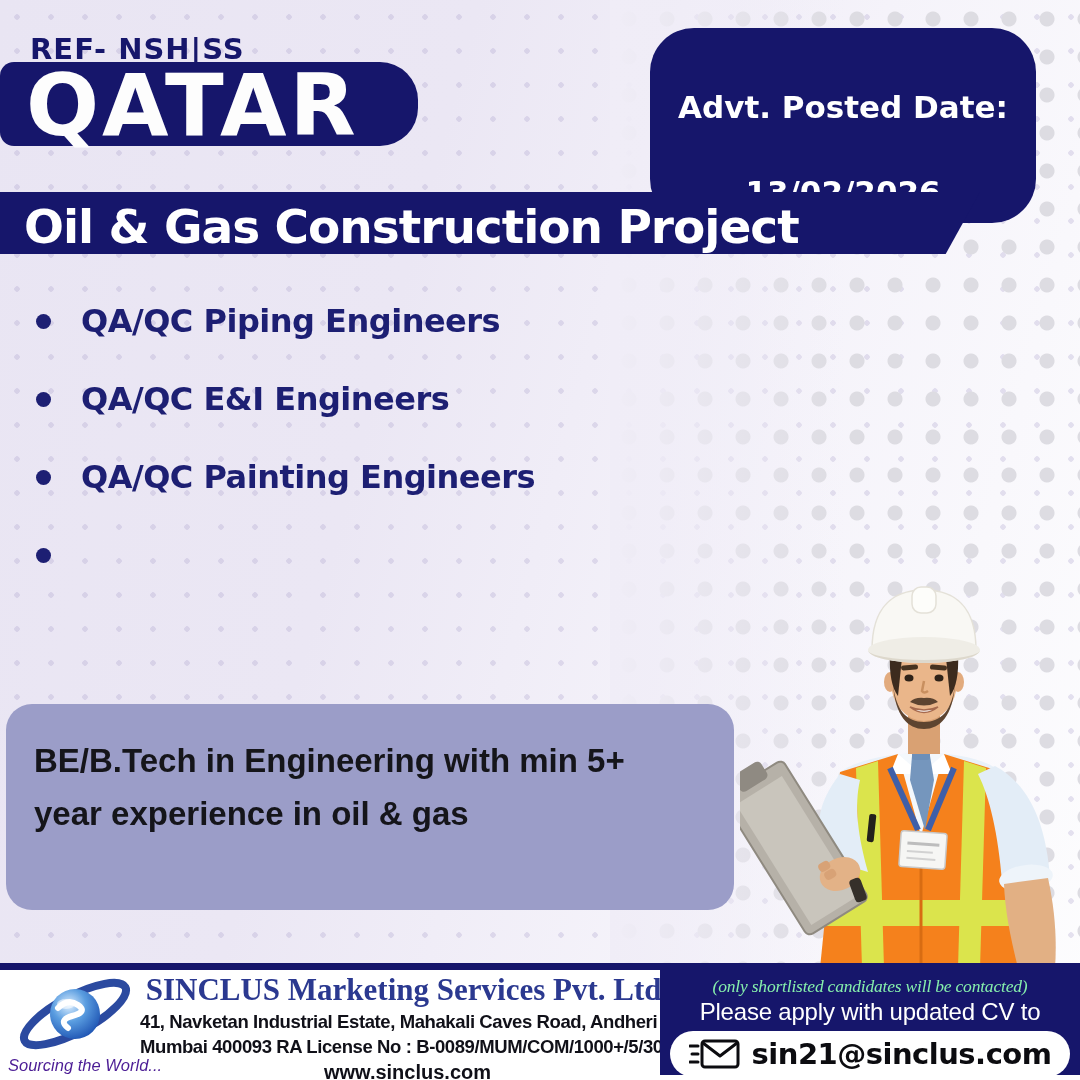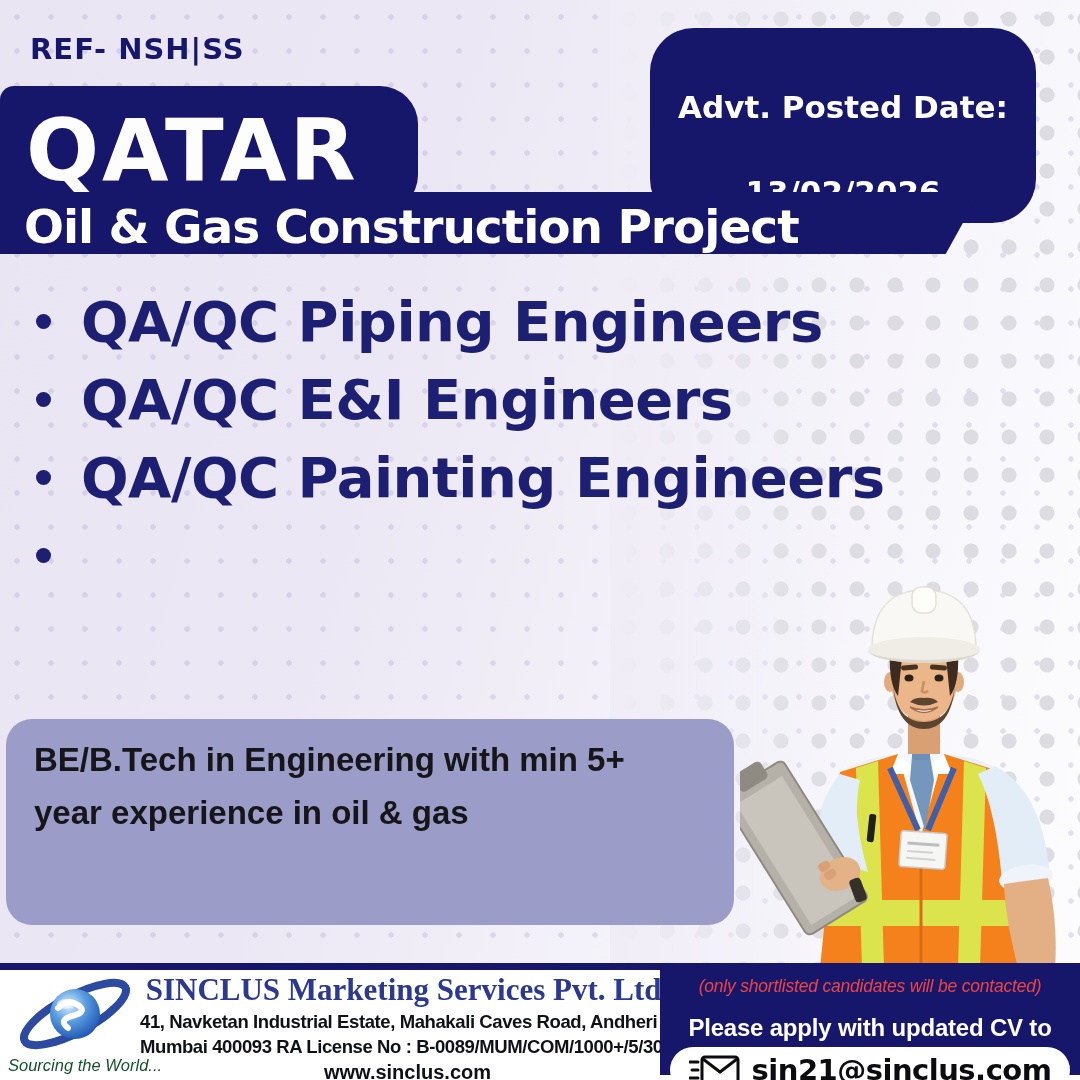--- a/index.html
+++ b/index.html
@@ -20,50 +20,50 @@
     position:absolute;top:0;right:0;width:470px;height:963px;pointer-events:none;
     background-image:
       linear-gradient(to left,rgba(250,250,252,0) 0%,rgba(250,250,252,0) 50%,#f0edf7 100%),
       radial-gradient(circle,#dddce2 7px,transparent 8px);
     background-size:100% 100%,38px 38px;
   }
   .ref{position:absolute;top:32px;left:30px;font-size:29px;font-weight:bold;color:#16166b;letter-spacing:1px;}
   .date-badge{position:absolute;top:28px;right:44px;background:#16166b;color:#fff;border-radius:44px;
     padding:13px 28px;text-align:center;line-height:1.18;}
   .date-badge div{font-size:31px;font-weight:bold;margin-top:48px;}
-  .qatar{position:absolute;top:62px;left:0;width:418px;height:127px;background:#16166b;
-    border-radius:14px 38px 38px 14px;display:flex;align-items:center;padding-left:26px;box-sizing:border-box;margin-top:24px;}
+  .qatar{position:absolute;top:62px;left:0;width:418px;height:84px;background:#16166b;
+    border-radius:14px 38px 38px 14px;display:flex;padding-left:26px;box-sizing:border-box;}
   .qatar span{color:#fdfdfd;font-size:86px;font-weight:bold;letter-spacing:3px;line-height:1;}
   .banner{position:absolute;top:192px;left:0;width:980px;height:62px;background:#16166b;
     clip-path:polygon(0 0,100% 0,96.5% 100%,0 100%);display:flex;align-items:flex-end;}
   .banner span{color:#ffffff;font-size:47px;font-weight:bold;letter-spacing:-1px;padding-left:24px;white-space:nowrap;}
   .positions{position:absolute;top:282px;left:36px;}
   .position-row{display:flex;align-items:center;height:78px;}
   .bullet{width:15px;height:15px;border-radius:50%;background:#1d1f73;margin-right:30px;flex:none;}
-  .position-row span{font-size:56px;font-weight:bold;color:#1d1f73;letter-spacing:-0.5px;white-space:nowrap;}
-  .qual-box{position:absolute;top:719px;left:6px;width:728px;height:206px;background:#9b9dc8;
-    border-radius:26px;box-sizing:border-box;padding:14px 28px;}
+  .position-row span{font-size:32px;font-weight:bold;color:#1d1f73;letter-spacing:-0.5px;white-space:nowrap;}
+  .qual-box{position:absolute;top:704px;left:6px;width:728px;height:206px;background:#9b9dc8;
+    border-radius:26px;box-sizing:border-box;padding:30px 28px;}
   .qual-line{font-size:33px;font-weight:bold;color:#15151a;line-height:53px;
     font-family:"Liberation Sans",sans-serif;white-space:nowrap;}
   .worker{position:absolute;left:740px;top:578px;width:340px;height:390px;}
   .footer{position:absolute;left:0;bottom:0;width:1080px;height:110px;background:#ffffff;border-top:7px solid #16166b;}
   .logo{position:absolute;left:14px;top:2px;width:122px;height:84px;}
-  .tagline{position:absolute;left:8px;bottom:5px;font-style:italic;font-size:16.5px;color:#14532d;
+  .tagline{position:absolute;left:8px;bottom:5px;font-style:italic;font-size:16.5px;color:#4c1d95;
     font-family:"Liberation Sans",sans-serif;}
   .company-block{position:absolute;left:140px;top:2px;width:535px;text-align:center;}
   .company{font-family:"Liberation Serif",serif;font-weight:bold;color:#2b3990;font-size:31px;white-space:nowrap;}
   .addr{font-family:"Liberation Sans",sans-serif;font-weight:bold;color:#101018;font-size:18.5px;
     letter-spacing:-0.4px;white-space:nowrap;margin-top:3px;}
   .website{font-family:"Liberation Sans",sans-serif;font-weight:bold;color:#101018;font-size:20px;margin-top:3px;}
   .apply-box{position:absolute;right:0;top:-1px;width:420px;height:106px;background:#16166b;
     box-sizing:border-box;padding:5px 10px;text-align:center;}
-  .apply-note{font-style:italic;color:#ef4444;font-size:17.5px;font-family:Liberation Sans, sans-serif;
+  .apply-note{font-style:italic;color:#86efac;font-size:17.5px;font-family:Liberation Serif, serif;
     letter-spacing:-0.2px;white-space:nowrap;margin-top:2px;}
-  .apply-cta{color:#fff;font-weight:bold;font-size:24px;font-family:"Liberation Sans",sans-serif;
-    margin-top:17px;white-space:nowrap;letter-spacing:-0.2px;}
+  .apply-cta{color:#fff;font-weight:normal;font-size:24px;font-family:"Liberation Sans",sans-serif;
+    margin-top:1px;white-space:nowrap;letter-spacing:-0.2px;}
   .email-pill{margin-top:5px;background:#fff;border-radius:30px;height:46px;display:flex;
     align-items:center;justify-content:center;gap:11px;padding:0 12px;}
   .email-text{font-size:29px;font-weight:bold;color:#0c0c10;letter-spacing:-0.5px;white-space:nowrap;}
 </style>
 </head>
 <body>
 
 <div class="poster">
   <div class="dots-fine"></div>
   <div class="dots-coarse"></div>

